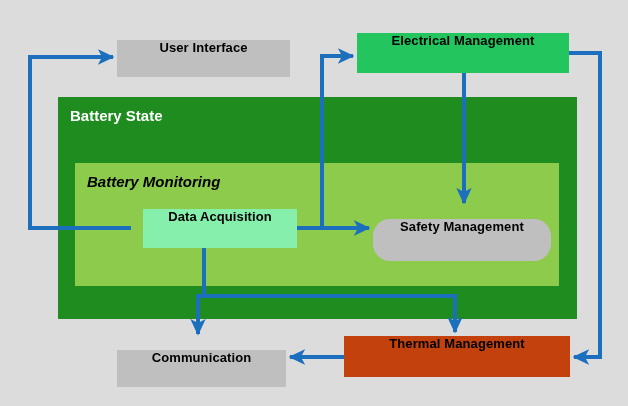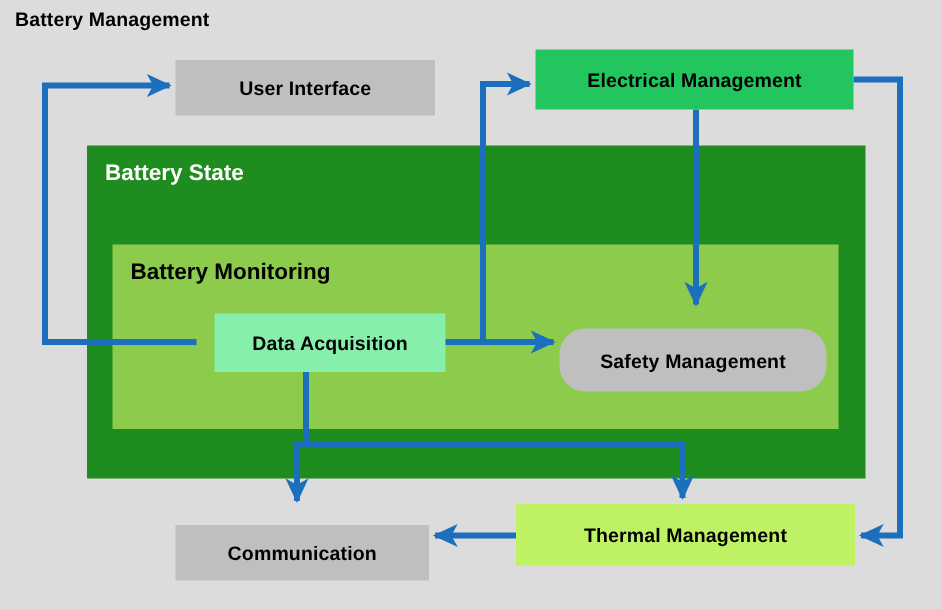--- a/index.html
+++ b/index.html
@@ -33,21 +33,21 @@
     position: absolute;
     font-size: 15px;
     font-weight: bold;
     white-space: nowrap;
   }
   .node-box {
     position: absolute;
     box-sizing: border-box;
     background: #bfbfbf;
     display: flex;
-    align-items: center;
+    align-items: flex-start;
     justify-content: center;
     color: #000000;
     font-size: 13px;
     font-weight: bold;
     letter-spacing: 0.1px;
     white-space: nowrap;
   }
   #edge-layer {
     position: absolute;
     left: 0;
@@ -55,28 +55,27 @@
     width: 628px;
     height: 406px;
     pointer-events: none;
   }
 </style>
 </head>
 <body>
 
 <div id="canvas" style="width: 628px; height: 406px; background: rgb(220, 220, 220);">
 
-  <div class="diagram-title">Battery Management</div>
 
   <div id="containers-layer">
       <div class="container-box" style="left: 58px; top: 97px; width: 519px; height: 222px; background: rgb(30, 140, 30);">
         <div class="container-label" style="left: 12px; top: 10px; color: rgb(255, 255, 255);">Battery State</div>
       </div>
       <div class="container-box" style="left: 75px; top: 163px; width: 484px; height: 123px; background: rgb(140, 203, 75);">
-        <div class="container-label" style="left: 12px; top: 10px; color: rgb(0, 0, 0);">Battery Monitoring</div>
+        <div class="container-label" style="left: 12px; top: 10px; color: rgb(0, 0, 0); font-style: italic;">Battery Monitoring</div>
       </div>
     </div>
 
   <svg id="edge-layer" viewBox="0 0 628 406" xmlns="http://www.w3.org/2000/svg">
       <defs>
         <marker id="arrowhead" viewBox="0 0 10 10" refX="8.6" refY="5" markerWidth="4.4" markerHeight="4.4" orient="auto-start-reverse" markerUnits="strokeWidth">
           <path d="M 0 0.6 L 9.4 5 L 0 9.4 L 2.4 5 Z" fill="#1b6fbd"></path>
         </marker>
       </defs>
       <polyline points="131,228 30,228 30,57 113,57" fill="none" stroke="#1b6fbd" stroke-width="4" stroke-linecap="butt" stroke-linejoin="miter" marker-end="url(#arrowhead)"></polyline>
@@ -98,18 +97,18 @@
       </div>
       <div class="node-box" style="left: 131px; top: 209px; width: 154px; height: 39px; background: #86efac; margin-left: 12px;">
         <span>Data Acquisition</span>
       </div>
       <div class="node-box" style="left: 373px; top: 219px; width: 178px; height: 42px; background: rgb(191, 191, 191); border-radius: 17px;">
         <span>Safety Management</span>
       </div>
       <div class="node-box" style="left: 117px; top: 338px; width: 169px; height: 37px; background: rgb(191, 191, 191); margin-top: 12px;">
         <span>Communication</span>
       </div>
-      <div class="node-box" style="left: 344px; top: 336px; width: 226px; height: 41px; background: #bef264;">
+      <div class="node-box" style="left: 344px; top: 336px; width: 226px; height: 41px; background: #c2410c;">
         <span>Thermal Management</span>
       </div>
     </div>
 
 </div>
 
 </body></html>

